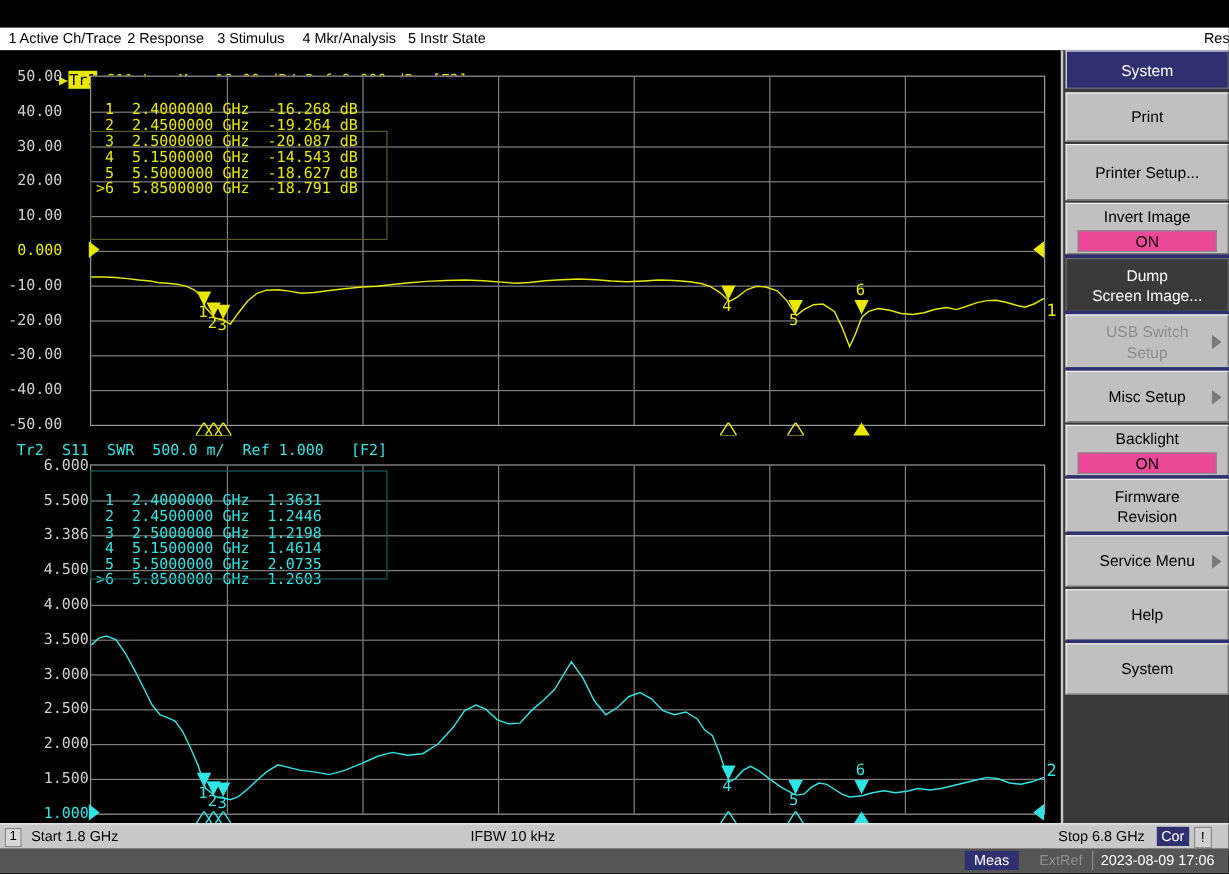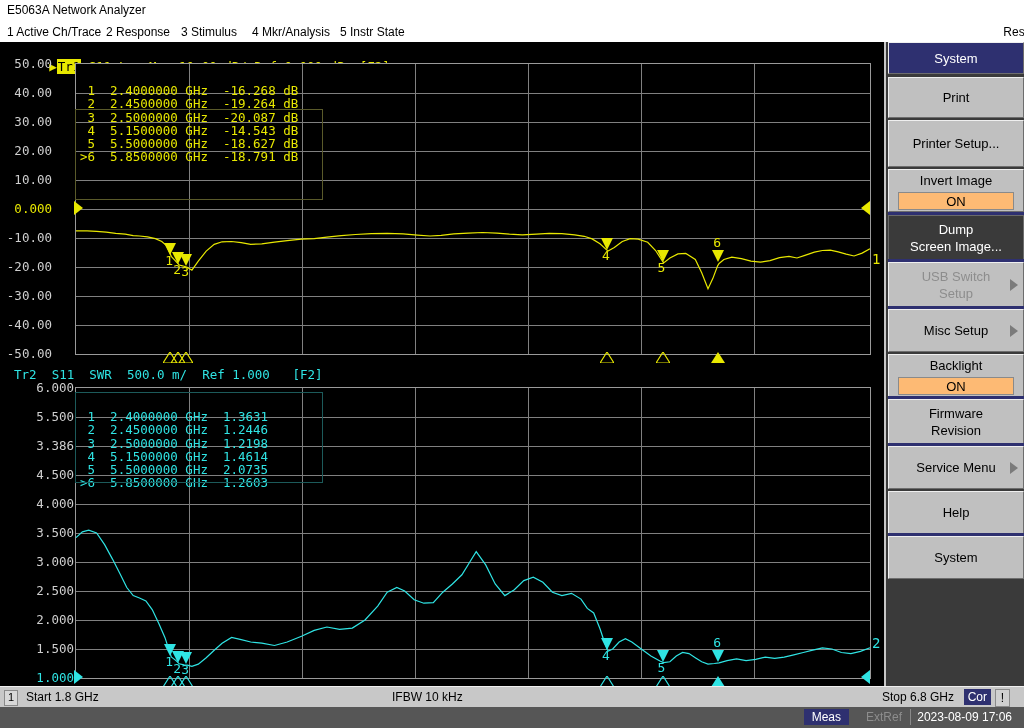--- a/index.html
+++ b/index.html
@@ -79,21 +79,21 @@
 
   
   .sk{position:absolute;left:2px;width:136px;background:#c0c0c0;color:#000;
       border-top:1px solid #efefef;border-left:1px solid #efefef;
       border-right:1px solid #6d6d6d;border-bottom:1px solid #6d6d6d;
       font-size:13px;display:flex;flex-direction:column;align-items:center;justify-content:center;
       box-sizing:border-box;}
   .sk.title{background:#2e3070;color:#ffffff;}
   .sk.sel{background:#3a3a3a;color:#ffffff;border-top:1px solid #6a6a6a;border-left:1px solid #6a6a6a;}
   .sk.disabled{color:#8d8d8d;}
-  .sk .sub{width:116px;height:18px;line-height:17px;text-align:center;background:#fdba74;
+  .sk .sub{width:116px;height:18px;line-height:17px;text-align:center;background:#ec4899;
            border:1px solid #8a8a8a;margin-top:3px;font-size:13px;box-sizing:border-box;}
   .sk .chev{position:absolute;right:5px;top:50%;transform:translateY(-50%);
             width:0;height:0;border-top:6px solid transparent;border-bottom:6px solid transparent;border-left:8px solid #7b7b7b;}
   .sk-sep{position:absolute;left:2px;width:136px;height:3px;background:#2e3070;}
 
   
   .statusbar{position:absolute;left:0;top:686px;width:1024px;height:21px;background:#c8c8c8;
              border-top:1px solid #efefef;border-bottom:1px solid #6d6d6d;}
   .statusbar .chnum{position:absolute;left:4px;top:3px;width:12px;height:14px;border:1px solid #8a8a8a;
                     background:#d8d8d8;font-size:11px;text-align:center;line-height:13px;color:#000;}
@@ -106,23 +106,20 @@
   .botbar .meas{position:absolute;top:2px;right:175px;background:#2e3070;color:#fff;font-size:12px;padding:1px 8px;}
   .botbar .extref{position:absolute;top:2px;right:116px;color:#8d8d8d;font-size:12px;padding:1px 6px;}
   .botbar .dt{position:absolute;top:2px;right:6px;color:#ffffff;font-size:12px;padding:1px 6px;
               border-left:1px solid #8a8a8a;}
 </style>
 </head>
 <body>
 
 <div class="app">
 
-  <div class="titlebar">
-    <div class="ttl">E5063A Network Analyzer</div>
-  </div>
 
   <div class="menubar">
     <div class="mi" style="left:7px">1 Active Ch/Trace</div>
     <div class="mi" style="left:106px">2 Response</div>
     <div class="mi" style="left:181px">3 Stimulus</div>
     <div class="mi" style="left:252px">4 Mkr/Analysis</div>
     <div class="mi" style="left:340px">5 Instr State</div>
     <div class="mi resize">Resize</div>
   </div>
 

